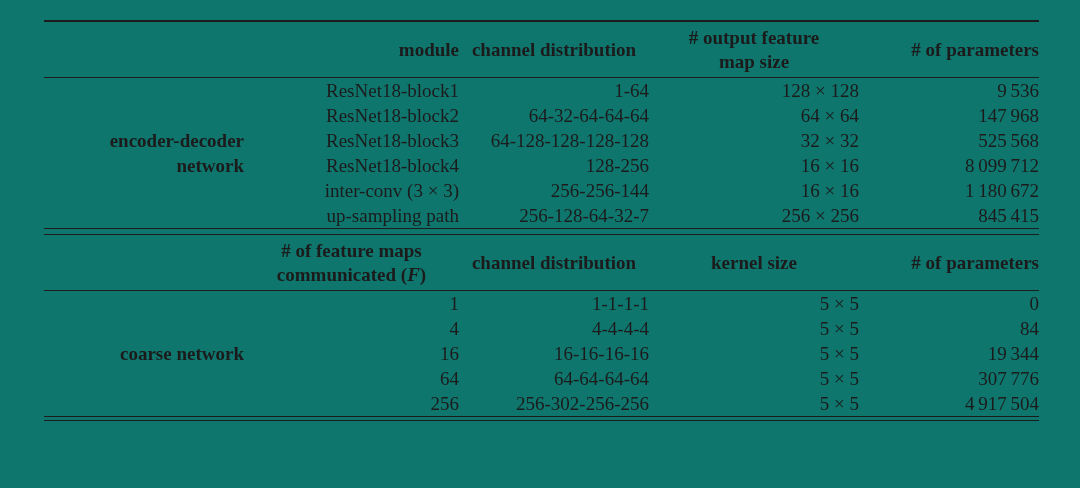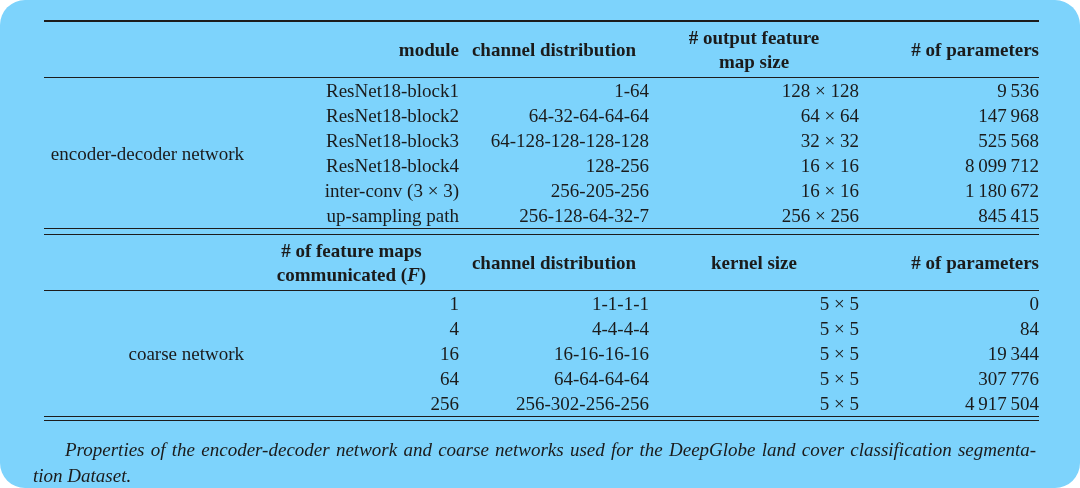--- a/index.html
+++ b/index.html
@@ -4,24 +4,23 @@
 <style>
   html, body { margin: 0; padding: 0; }
   body {
     font-family: "Liberation Serif", "DejaVu Serif", serif;
     background: #ffffff;
   }
   .page {
     position: relative;
     width: 1080px;
     height: 488px;
-    background: #7dd3fc;
+    background: #0f766e;
     color: #1b1b1b;
     overflow: hidden;
-    border-radius: 25px;
   }
   .tablewrap {
     position: absolute;
     left: 44px;
     top: 20px;
     width: 995px;
   }
   .toprule { border-top: 2.5px solid #1c1c1c; }
   .sec {
     border-collapse: collapse;
@@ -44,21 +43,21 @@
   }
   .sec tbody tr { height: 25px; }
   .sec tbody td { line-height: 25px; text-align: right; }
   .ar { text-align: right; }
   .ac { text-align: center; }
   .pad-mod { padding-right: 44px; }
   .pad-num { padding-right: 48px; }
   .pad-par { padding-right: 2px; }
 
   .glabel {
-    font-weight: normal;
+    font-weight: bold;
     text-align: left;
     line-height: 24px;
     padding-left: 2px;
     vertical-align: middle;
   }
   .sec1 { border-bottom: 1.3px solid #1c1c1c; }
   .sec1 thead tr { border-bottom: 1.3px solid #1c1c1c; }
   .gap { height: 5px; }
   .sec2 { border-top: 1.3px solid #1c1c1c; }
   .sec2 thead tr { border-bottom: 1.3px solid #1c1c1c; font-family: Liberation Serif, serif; }
@@ -143,21 +142,21 @@
           <td class="ar pad-par">525 568</td>
         </tr>
         <tr>
           <td class="ar pad-mod">ResNet18-block4</td>
           <td class="ac">128-256</td>
           <td class="ac">16 × 16</td>
           <td class="ar pad-par">8 099 712</td>
         </tr>
         <tr>
           <td class="ar pad-mod">inter-conv (3 × 3)</td>
-          <td class="ac">256-205-256</td>
+          <td class="ac">256-256-144</td>
           <td class="ac">16 × 16</td>
           <td class="ar pad-par">1 180 672</td>
         </tr>
         <tr>
           <td class="ar pad-mod">up-sampling path</td>
           <td class="ac">256-128-64-32-7</td>
           <td class="ac">256 × 256</td>
           <td class="ar pad-par">845 415</td>
         </tr>
       </tbody>
@@ -216,17 +215,13 @@
           <td class="ac">256-302-256-256</td>
           <td class="ac">5 × 5</td>
           <td class="ar pad-par">4 917 504</td>
         </tr>
       </tbody>
     </table>
 
     <div class="botrule"></div>
   </div>
 
-  <div class="caption">
-    <div class="cap-l1">Properties of the encoder-decoder network and coarse networks used for the DeepGlobe land cover classification segmenta-</div>
-    <div class="cap-l2">tion Dataset.</div>
-  </div>
 </div>
 
 </body></html>

